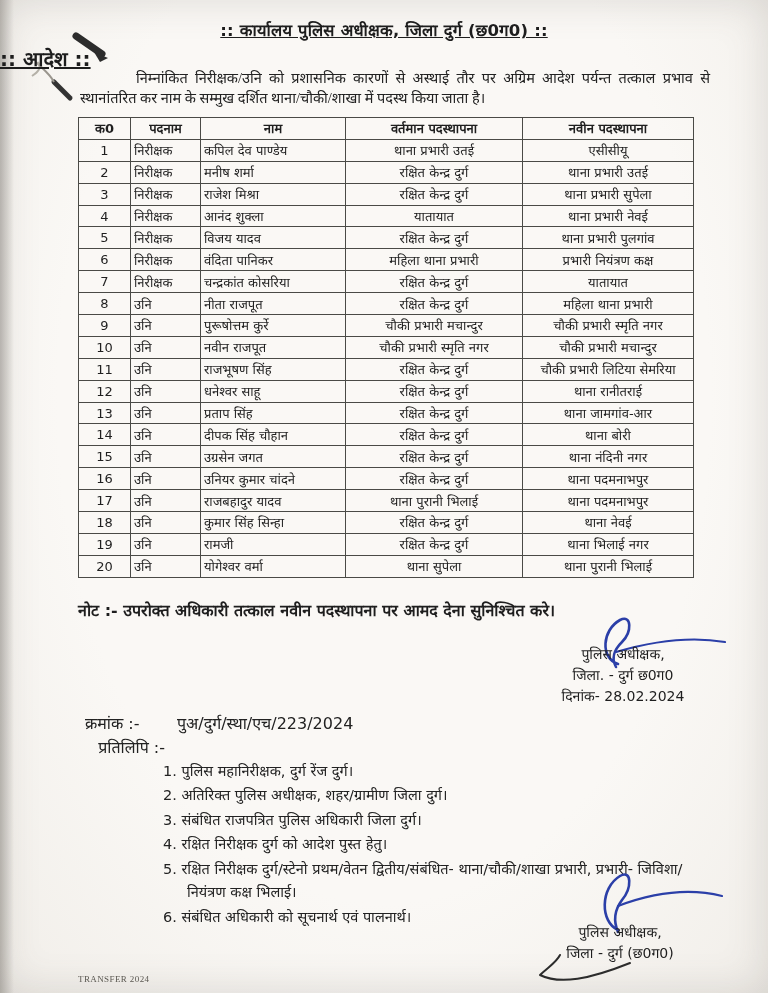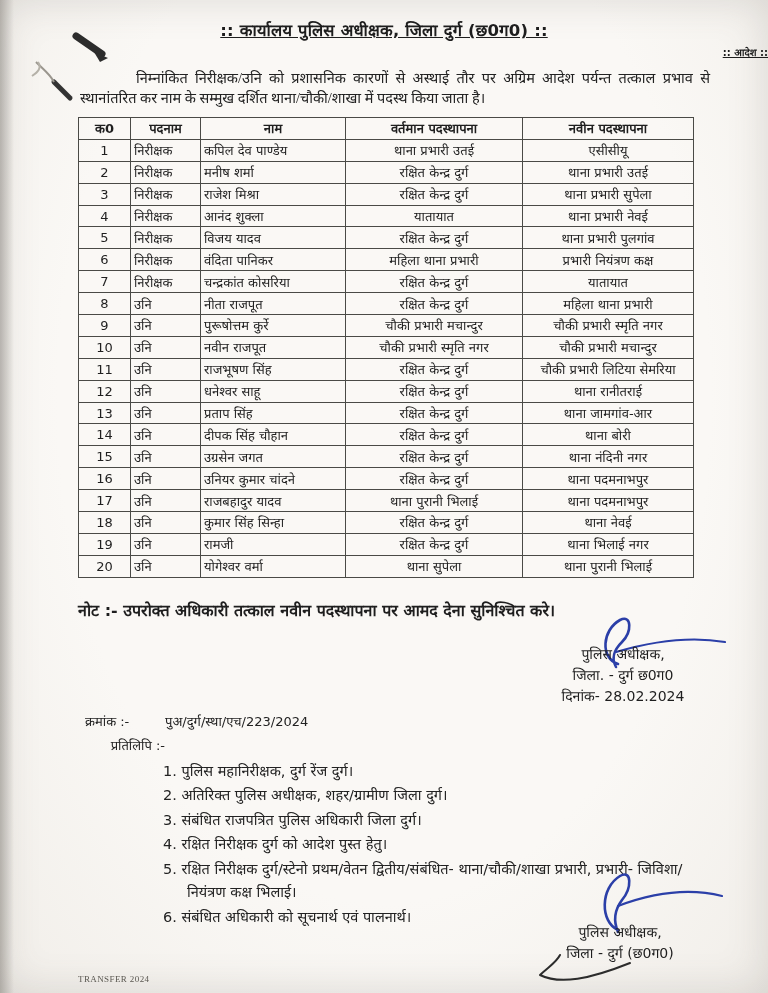--- a/index.html
+++ b/index.html
@@ -19,21 +19,21 @@
     background:linear-gradient(90deg,rgba(100,95,88,.38),rgba(100,95,88,0));
     pointer-events:none;
   }
   .title{
     position:absolute;top:18px;left:0;width:100%;
     text-align:center;font-size:16.5px;font-weight:bold;
     text-decoration:underline;letter-spacing:.2px;color:#1d1d1d;
   }
   .subtitle{
     position:absolute;top:45px;left:0;width:100%;
-    text-align:right;font-size:10px;font-weight:bold;
+    text-align:left;font-size:20px;font-weight:bold;
     text-decoration:underline;color:#1d1d1d;
   }
   .intro{
     position:absolute;top:68px;left:80px;width:630px;
     font-size:14.5px;line-height:1.38;text-align:justify;
     text-indent:56px;color:#222;font-family:Liberation Serif, serif;
   }
   table.transfer{
     position:absolute;top:117px;left:78px;width:615px;
     border-collapse:collapse;table-layout:fixed;
@@ -52,22 +52,22 @@
     position:absolute;top:599px;left:78px;width:620px;
     font-size:16px;font-weight:bold;color:#1e1e1e;
   }
   .sig-top{
     position:absolute;top:644px;left:528px;width:190px;
     text-align:center;font-size:14px;line-height:1.5;color:#1e1e1e;
   }
   .sig-top .line{white-space:nowrap;}
   .sig-svg{position:absolute;pointer-events:none;}
   .ref-row{
-    position:absolute;left:85px;font-size:13px;color:#222;
-    display:flex;gap:0;white-space:nowrap;
+    position:absolute;left:85px;font-size:16px;color:#222;
+    display:flex;gap:12px;white-space:nowrap;
   }
   .ref-row .lbl{width:80px;}
   .copy-list{
     position:absolute;top:760px;left:163px;width:548px;
     font-size:14.5px;line-height:1.62;color:#222;
   }
   .copy-item{padding-left:24px;text-indent:-24px;margin-bottom:1px;}
   .sig-bottom{
     position:absolute;top:922px;left:520px;width:200px;
     text-align:center;font-size:14px;line-height:1.5;color:#1e1e1e;

